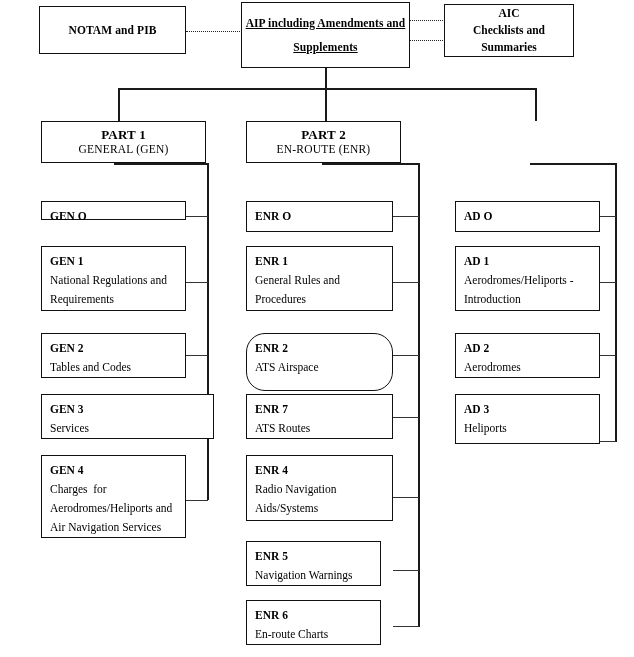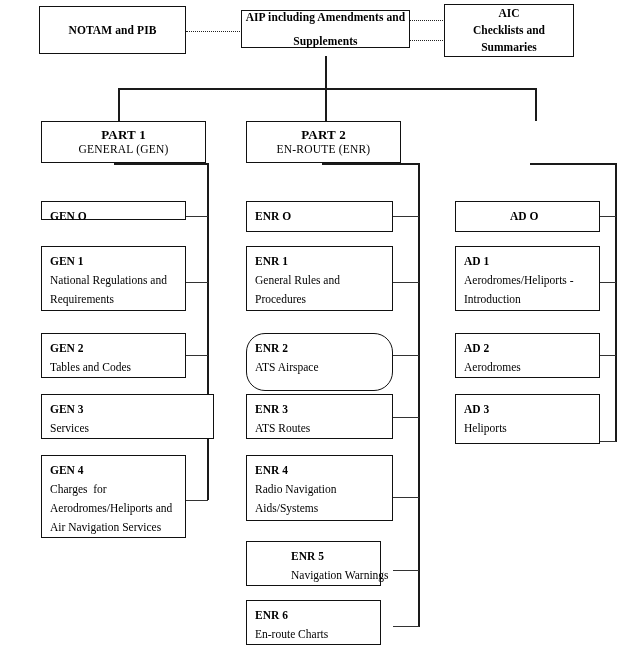--- a/index.html
+++ b/index.html
@@ -141,21 +141,21 @@
   <div class="conn thin h" style="left:600px; top:282px; width:16px;"></div>
   <div class="conn thin h" style="left:600px; top:355px; width:16px;"></div>
   <div class="conn thin h" style="left:600px; top:441px; width:16px;"></div>
 
   <div class="box ctr" style="left:39px; top:6px; width:147px; height:48px;">
     <div class="box-inner t-top">
       <span class="line-txt">NOTAM and PIB</span>
     </div>
   </div>
 
-  <div class="box ctr" style="left:241px; top:10px; width:169px; height:38px;">
+  <div class="box ctr" style="left:241px; top:2px; width:169px; height:66px;text-decoration:underline;">
     <div class="box-inner t-top">
       <span class="line-txt">AIP including Amendments and</span>
       <span class="line-txt">Supplements</span>
     </div>
   </div>
 
   <div class="box ctr" style="left:444px; top:4px; width:130px; height:53px;">
     <div class="box-inner t-aic">
       <span class="line-txt">AIC</span>
       <span class="line-txt">Checklists and</span>
@@ -231,48 +231,48 @@
 
   <div class="box lft" style="left:246px; top:333px; width:147px; height:58px;border-radius:19px;">
     <div class="box-inner">
       <span class="line-txt t-leaf-head">ENR 2</span>
       <span class="line-txt t-leaf-body">ATS Airspace</span>
     </div>
   </div>
 
   <div class="box lft" style="left:246px; top:394px; width:147px; height:45px;">
     <div class="box-inner">
-      <span class="line-txt t-leaf-head">ENR 3</span>
+      <span class="line-txt t-leaf-head">ENR 7</span>
       <span class="line-txt t-leaf-body">ATS Routes</span>
     </div>
   </div>
 
   <div class="box lft" style="left:246px; top:455px; width:147px; height:66px;">
     <div class="box-inner">
       <span class="line-txt t-leaf-head">ENR 4</span>
       <span class="line-txt t-leaf-body">Radio Navigation</span>
       <span class="line-txt t-leaf-body">Aids/Systems</span>
     </div>
   </div>
 
-  <div class="box lft" style="left:246px; top:541px; width:135px; height:45px;padding-left:36px;">
+  <div class="box lft" style="left:246px; top:541px; width:135px; height:45px;">
     <div class="box-inner">
       <span class="line-txt t-leaf-head">ENR 5</span>
       <span class="line-txt t-leaf-body">Navigation Warnings</span>
     </div>
   </div>
 
   <div class="box lft" style="left:246px; top:600px; width:135px; height:45px;">
     <div class="box-inner">
       <span class="line-txt t-leaf-head">ENR 6</span>
       <span class="line-txt t-leaf-body">En-route Charts</span>
     </div>
   </div>
 
-  <div class="box lft" style="left:455px; top:201px; width:145px; height:31px;padding-left:46px;">
+  <div class="box lft" style="left:455px; top:201px; width:145px; height:31px;">
     <div class="box-inner">
       <span class="line-txt t-leaf-head">AD O</span>
     </div>
   </div>
 
   <div class="box lft" style="left:455px; top:246px; width:145px; height:65px;">
     <div class="box-inner">
       <span class="line-txt t-leaf-head">AD 1</span>
       <span class="line-txt t-leaf-body">Aerodromes/Heliports -</span>
       <span class="line-txt t-leaf-body">Introduction</span>

